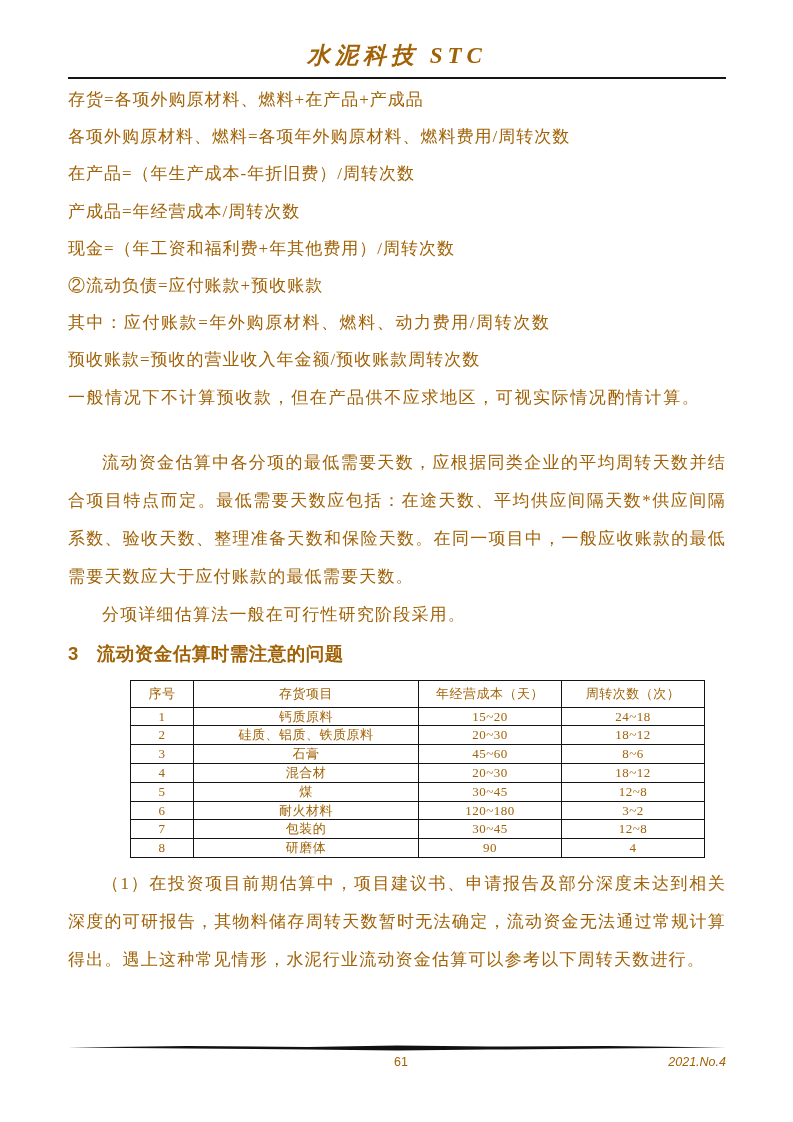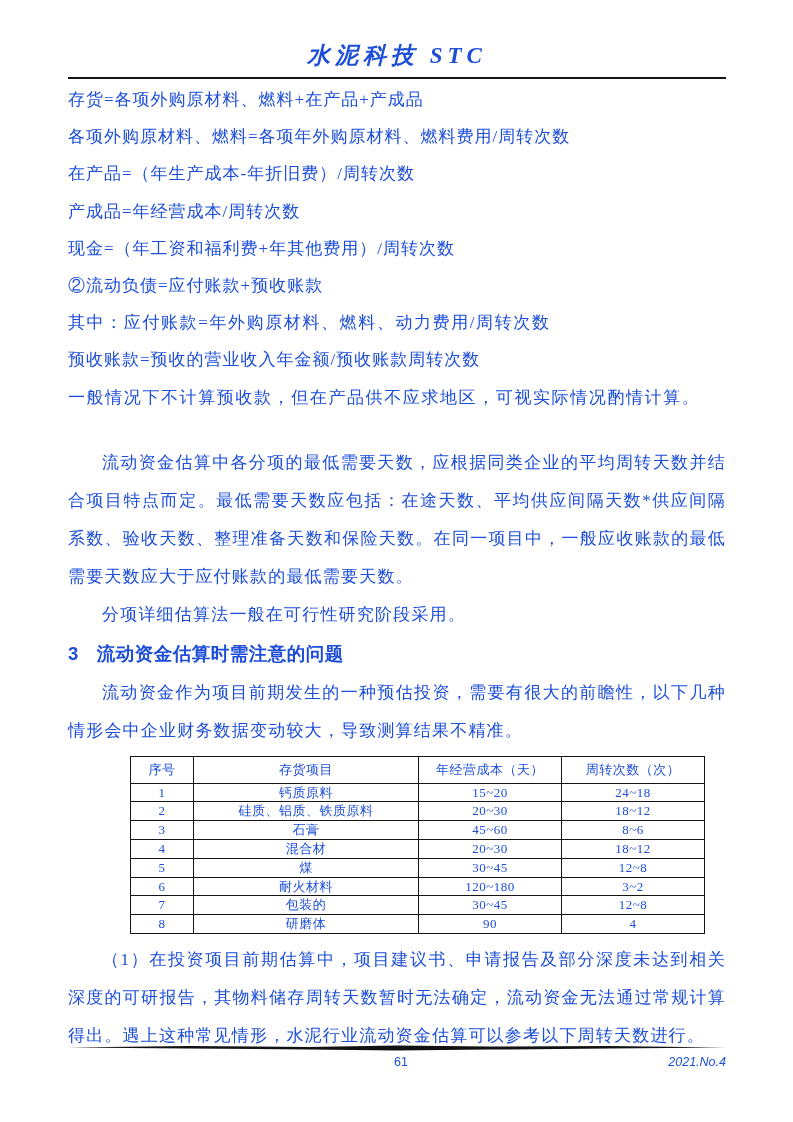--- a/index.html
+++ b/index.html
@@ -1,21 +1,21 @@
 <!DOCTYPE html>
 <html><head>
 <meta charset="utf-8">
 <style>
   html,body{margin:0;padding:0;background:#888;}
   .page{
     position:relative;
     width:793px;height:1122px;
     margin:0 auto;
     background:#ffffff;
-    color:#1d4ed8;
+    color:#a16207;
     font-family:"Liberation Serif","DejaVu Serif",serif;
     overflow:hidden;
   }
   .content{
     position:absolute;
     left:68px;top:0;
     width:658px;
   }
   .doc-title{
     margin-top:42px;
@@ -123,21 +123,20 @@
         <div class="formula-line left">一般情况下不计算预收款，但在产品供不应求地区，可视实际情况酌情计算。</div>
       </div>
 
     <p class="para p1">流动资金估算中各分项的最低需要天数，应根据同类企业的平均周转天数并结合项目特点而定。最低需要天数应包括：在途天数、平均供应间隔天数*供应间隔系数、验收天数、整理准备天数和保险天数。在同一项目中，一般应收账款的最低需要天数应大于应付账款的最低需要天数。</p>
     <p class="para">分项详细估算法一般在可行性研究阶段采用。</p>
 
     <div class="section-heading">
       <span class="section-number">3</span><span>流动资金估算时需注意的问题</span>
     </div>
 
-    <p class="para">流动资金作为项目前期发生的一种预估投资，需要有很大的前瞻性，以下几种情形会中企业财务数据变动较大，导致测算结果不精准。</p>
 
     <div class="table-wrap">
       <table class="inv" id="inv-table">
         <colgroup>
           <col class="c-no">
             <col class="c-item">
             <col class="c-days">
             <col class="c-times">
         </colgroup>
         <thead id="inv-thead">

